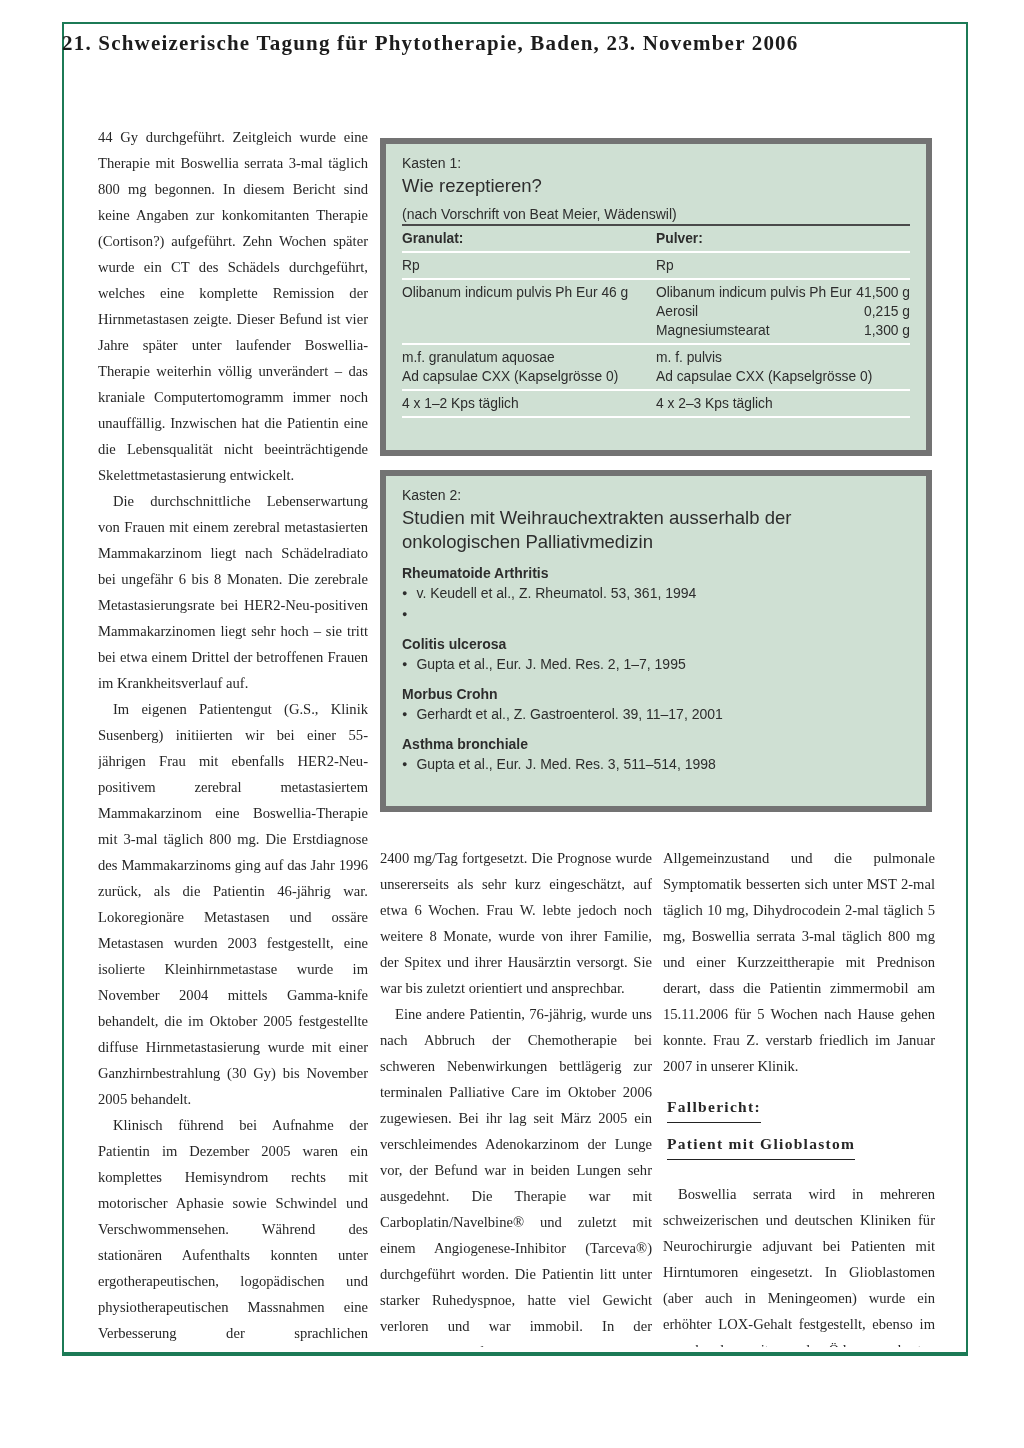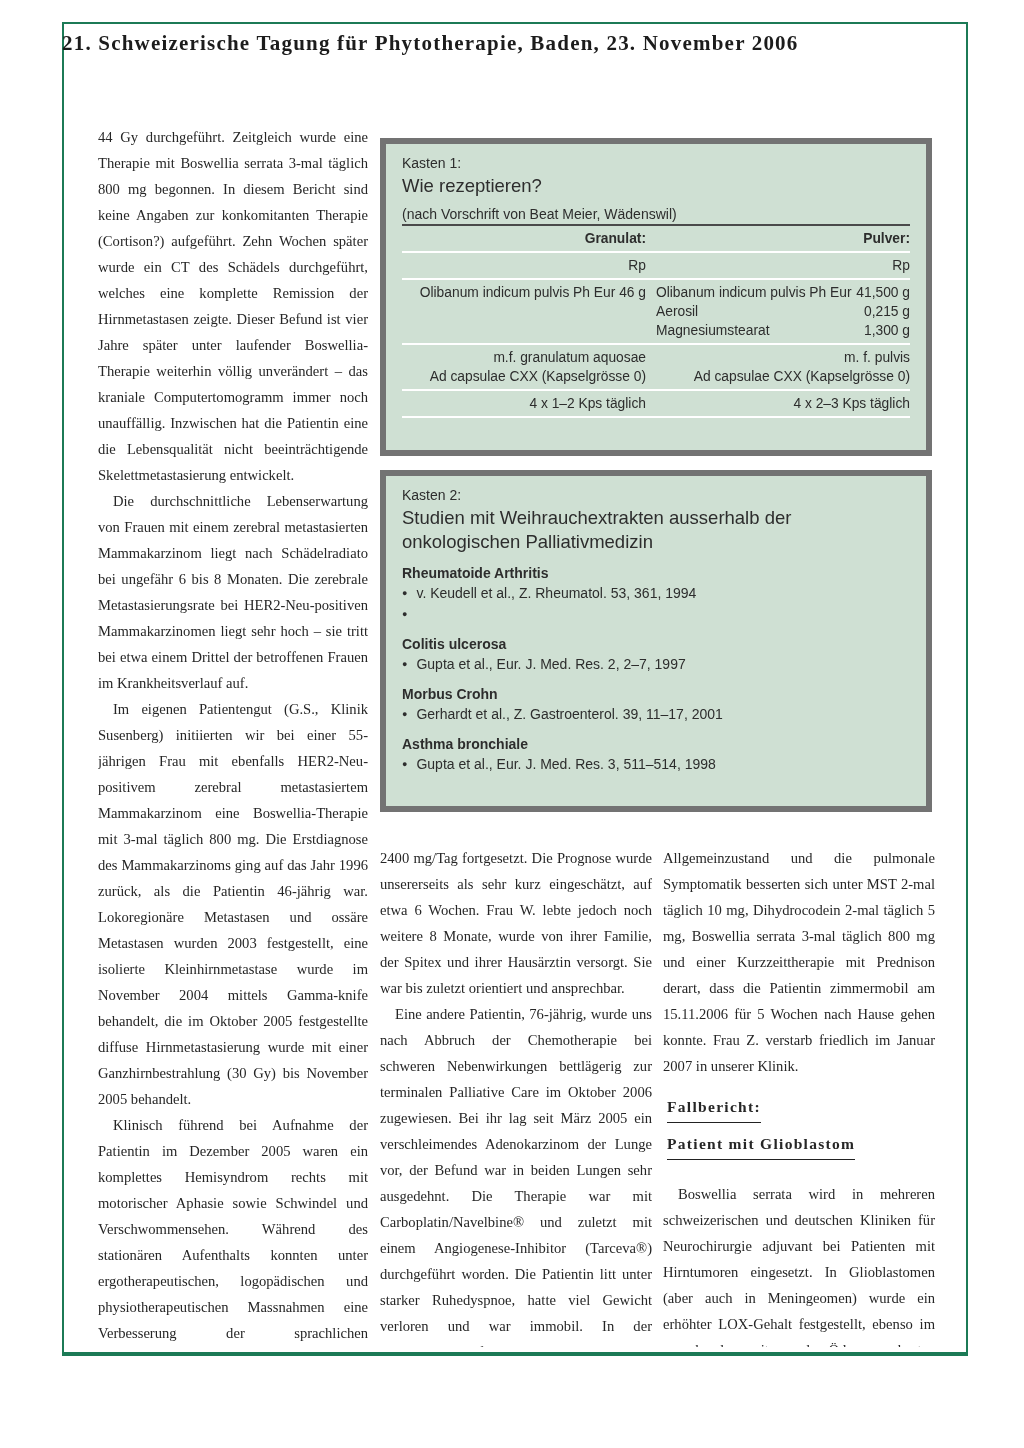--- a/index.html
+++ b/index.html
@@ -25,21 +25,21 @@
             font-family:"Liberation Sans", sans-serif; color:#2d2d2d; overflow:hidden; }
   #kasten1 { top:138px; height:318px; }
   #kasten2 { top:470px; height:342px; }
   .k-label { font-size:14px; margin:0 0 3px; }
   .k-title { font-size:18.5px; line-height:24px; margin:0 0 7px; font-weight:normal; }
   .k-sub   { font-size:14px; line-height:19px; margin:0; }
   .k-note  { font-size:14px; line-height:19px; margin:0 0 9px; text-align:justify; }
 
   
   .k1-table { font-size:13.8px; line-height:19px; }
-  .k1-row { display:flex; padding:3px 0;text-align:right; }
+  .k1-row { display:flex; padding:3px 0; }
   .k1-cell { width:50%; box-sizing:border-box; }
   .k1-cell.gcol { padding-right:10px; }
   .rule-top-dark { border-top:2px solid #4a4a4a; }
   .rule-bottom { border-bottom:2px solid #ffffff; }
   .k1-head { font-weight:bold; }
   .ing-line { display:flex; justify-content:space-between; }
 
   
   .k2-section { margin-top:11px; }
   .k2-heading { font-weight:bold; font-size:14px; margin:0 0 2px; }
@@ -135,21 +135,21 @@
       </div>
       <div class="k2-ref">
         <span class="bullet">●</span>
       </div>
     </div>
 
     <div class="k2-section">
       <p class="k2-heading">Colitis ulcerosa</p>
       <div class="k2-ref">
         <span class="bullet">●</span>
-        <span>Gupta et al., Eur. J. Med. Res. 2, 2–7, 1997</span>
+        <span>Gupta et al., Eur. J. Med. Res. 2, 1–7, 1995</span>
       </div>
     </div>
 
     <div class="k2-section">
       <p class="k2-heading">Morbus Crohn</p>
       <div class="k2-ref">
         <span class="bullet">●</span>
         <span>Gerhardt et al., Z. Gastroenterol. 39, 11–17, 2001</span>
       </div>
     </div>

